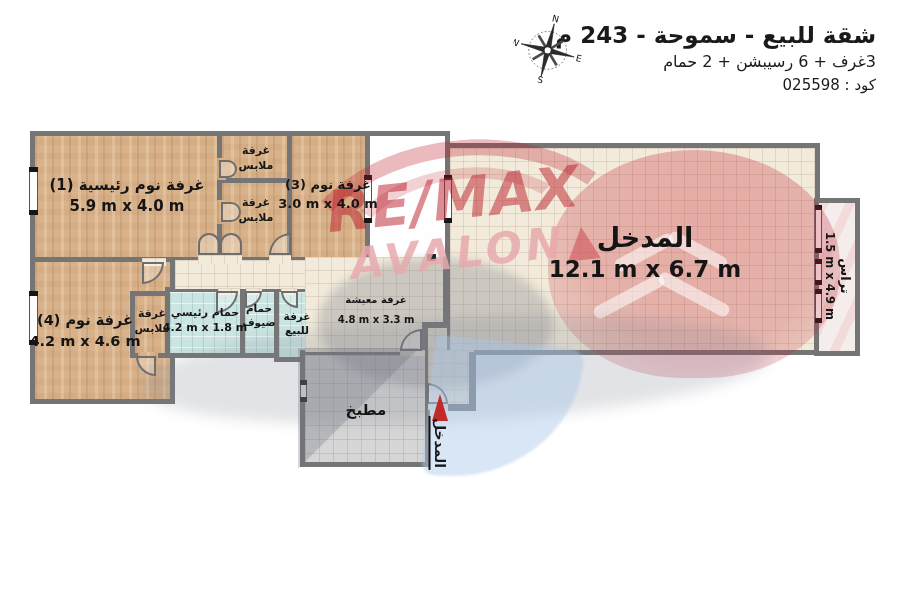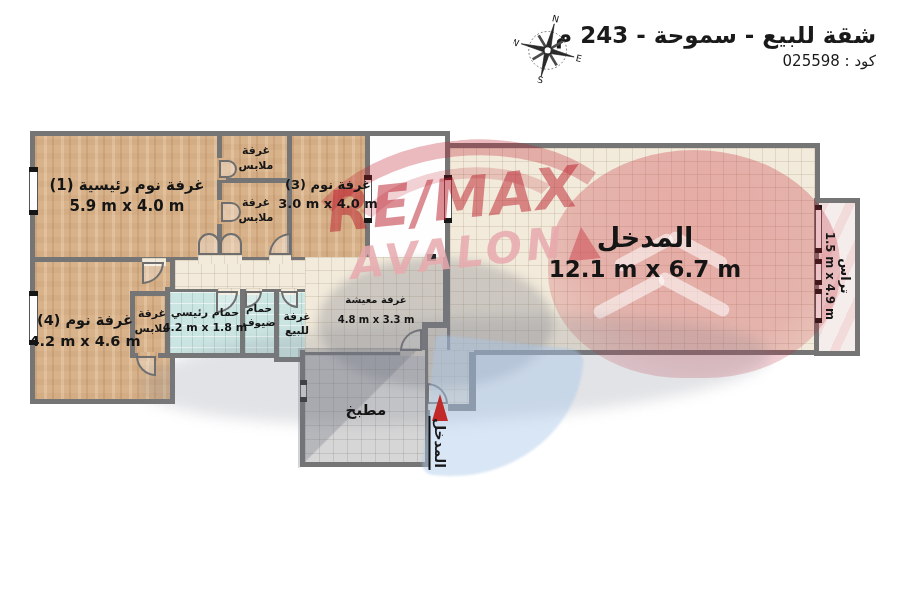--- a/index.html
+++ b/index.html
@@ -67,20 +67,21 @@
   #entrance-arrow{position:absolute;left:432px;top:394px;width:0;height:0;z-index:4;
        border-left:8px solid transparent;border-right:8px solid transparent;border-bottom:27px solid #c22a2a;}
   #entrance-label{position:absolute;left:438px;top:443px;z-index:4;transform:translate(-50%,-50%) rotate(90deg);
        font-size:14px;font-weight:bold;border-bottom:2px solid #111;padding:0 2px 1px 2px;direction:rtl;}
 </style>
 </head>
 <body>
 
 <div id="header">
   <div id="title">شقة للبيع - سموحة - 243 م</div>
+  <div id="subtitle">3غرف + 6 رسيبشن + 2 حمام</div>
   <div id="code">كود : 025598</div>
 </div>
 
 <div id="compass">
   <svg width="70" height="70" viewBox="0 0 100 100">
     <circle cx="50" cy="52" r="27" fill="none" stroke="#666" stroke-width="1.2" stroke-dasharray="2.5 3"></circle>
     <rect x="48" y="27" width="4" height="50" fill="#4a4a4a" transform="rotate(45 50 52)"></rect>
     <rect x="48" y="27" width="4" height="50" fill="#4a4a4a" transform="rotate(-45 50 52)"></rect>
     <polygon points="50,13 54,52 50,91 46,52" fill="#2b2b2b" stroke="#111" stroke-width="0.8"></polygon>
     <polygon points="11,52 50,48 89,52 50,56" fill="#2b2b2b" stroke="#111" stroke-width="0.8"></polygon>

